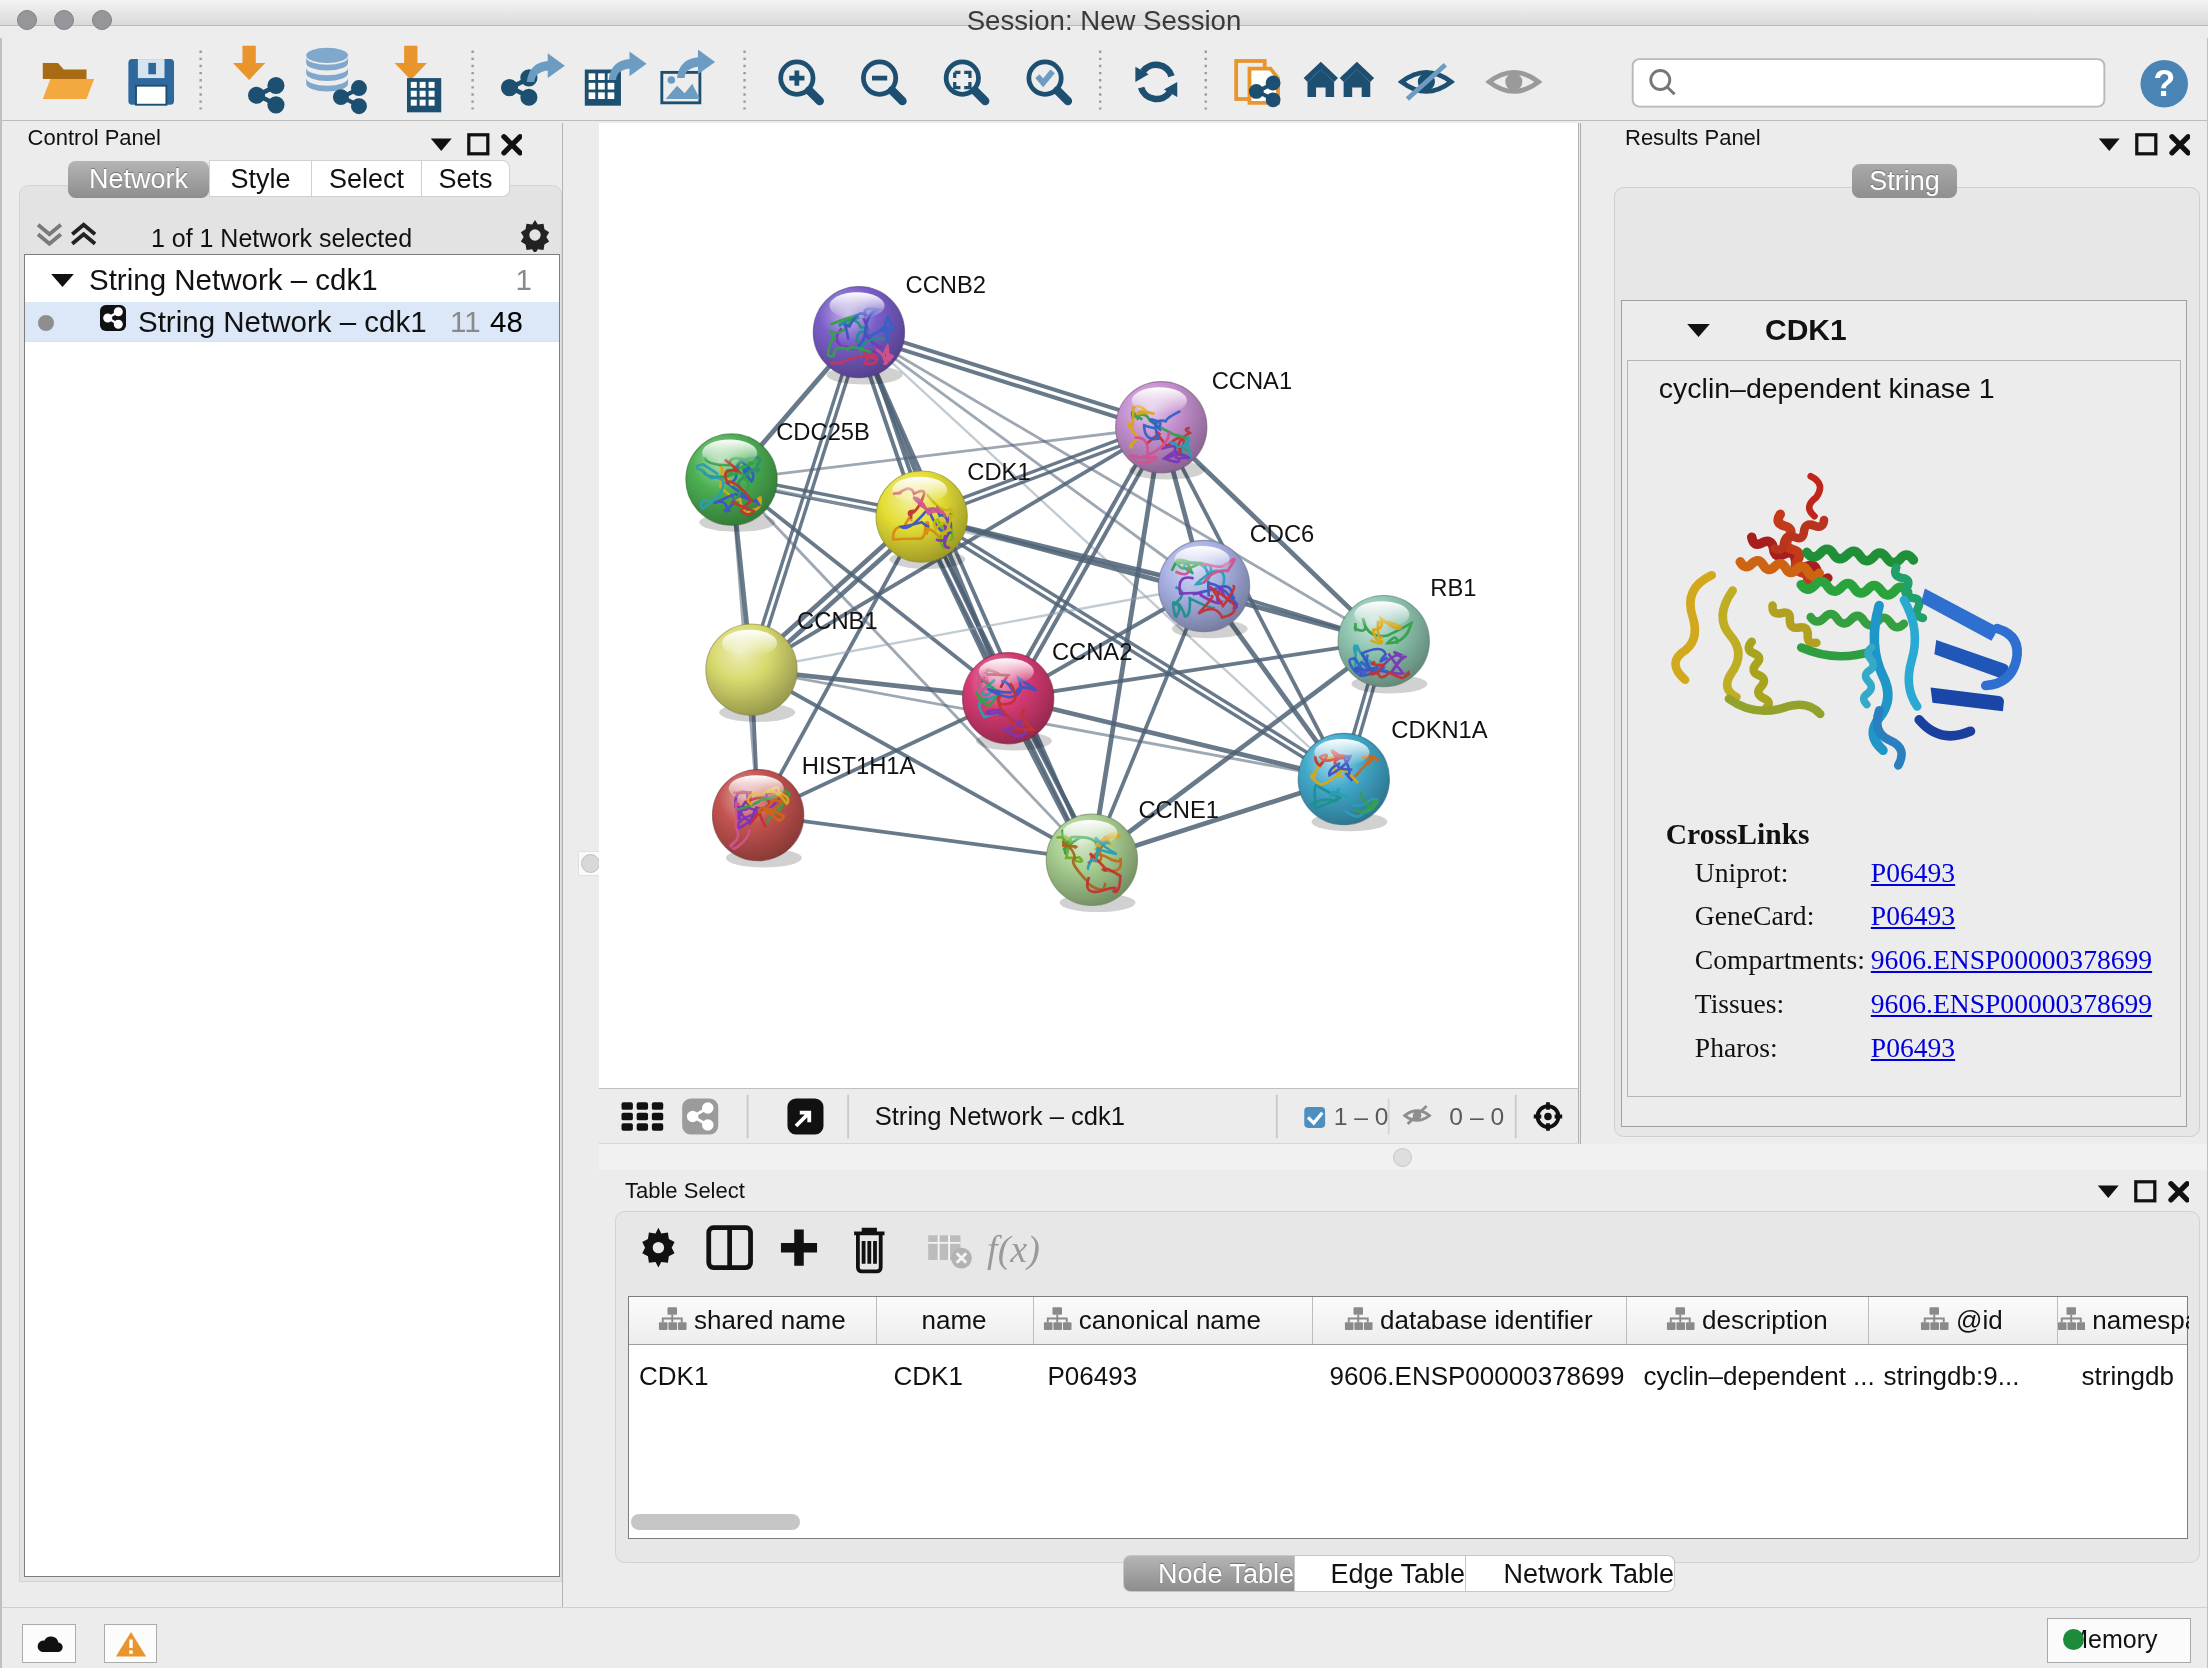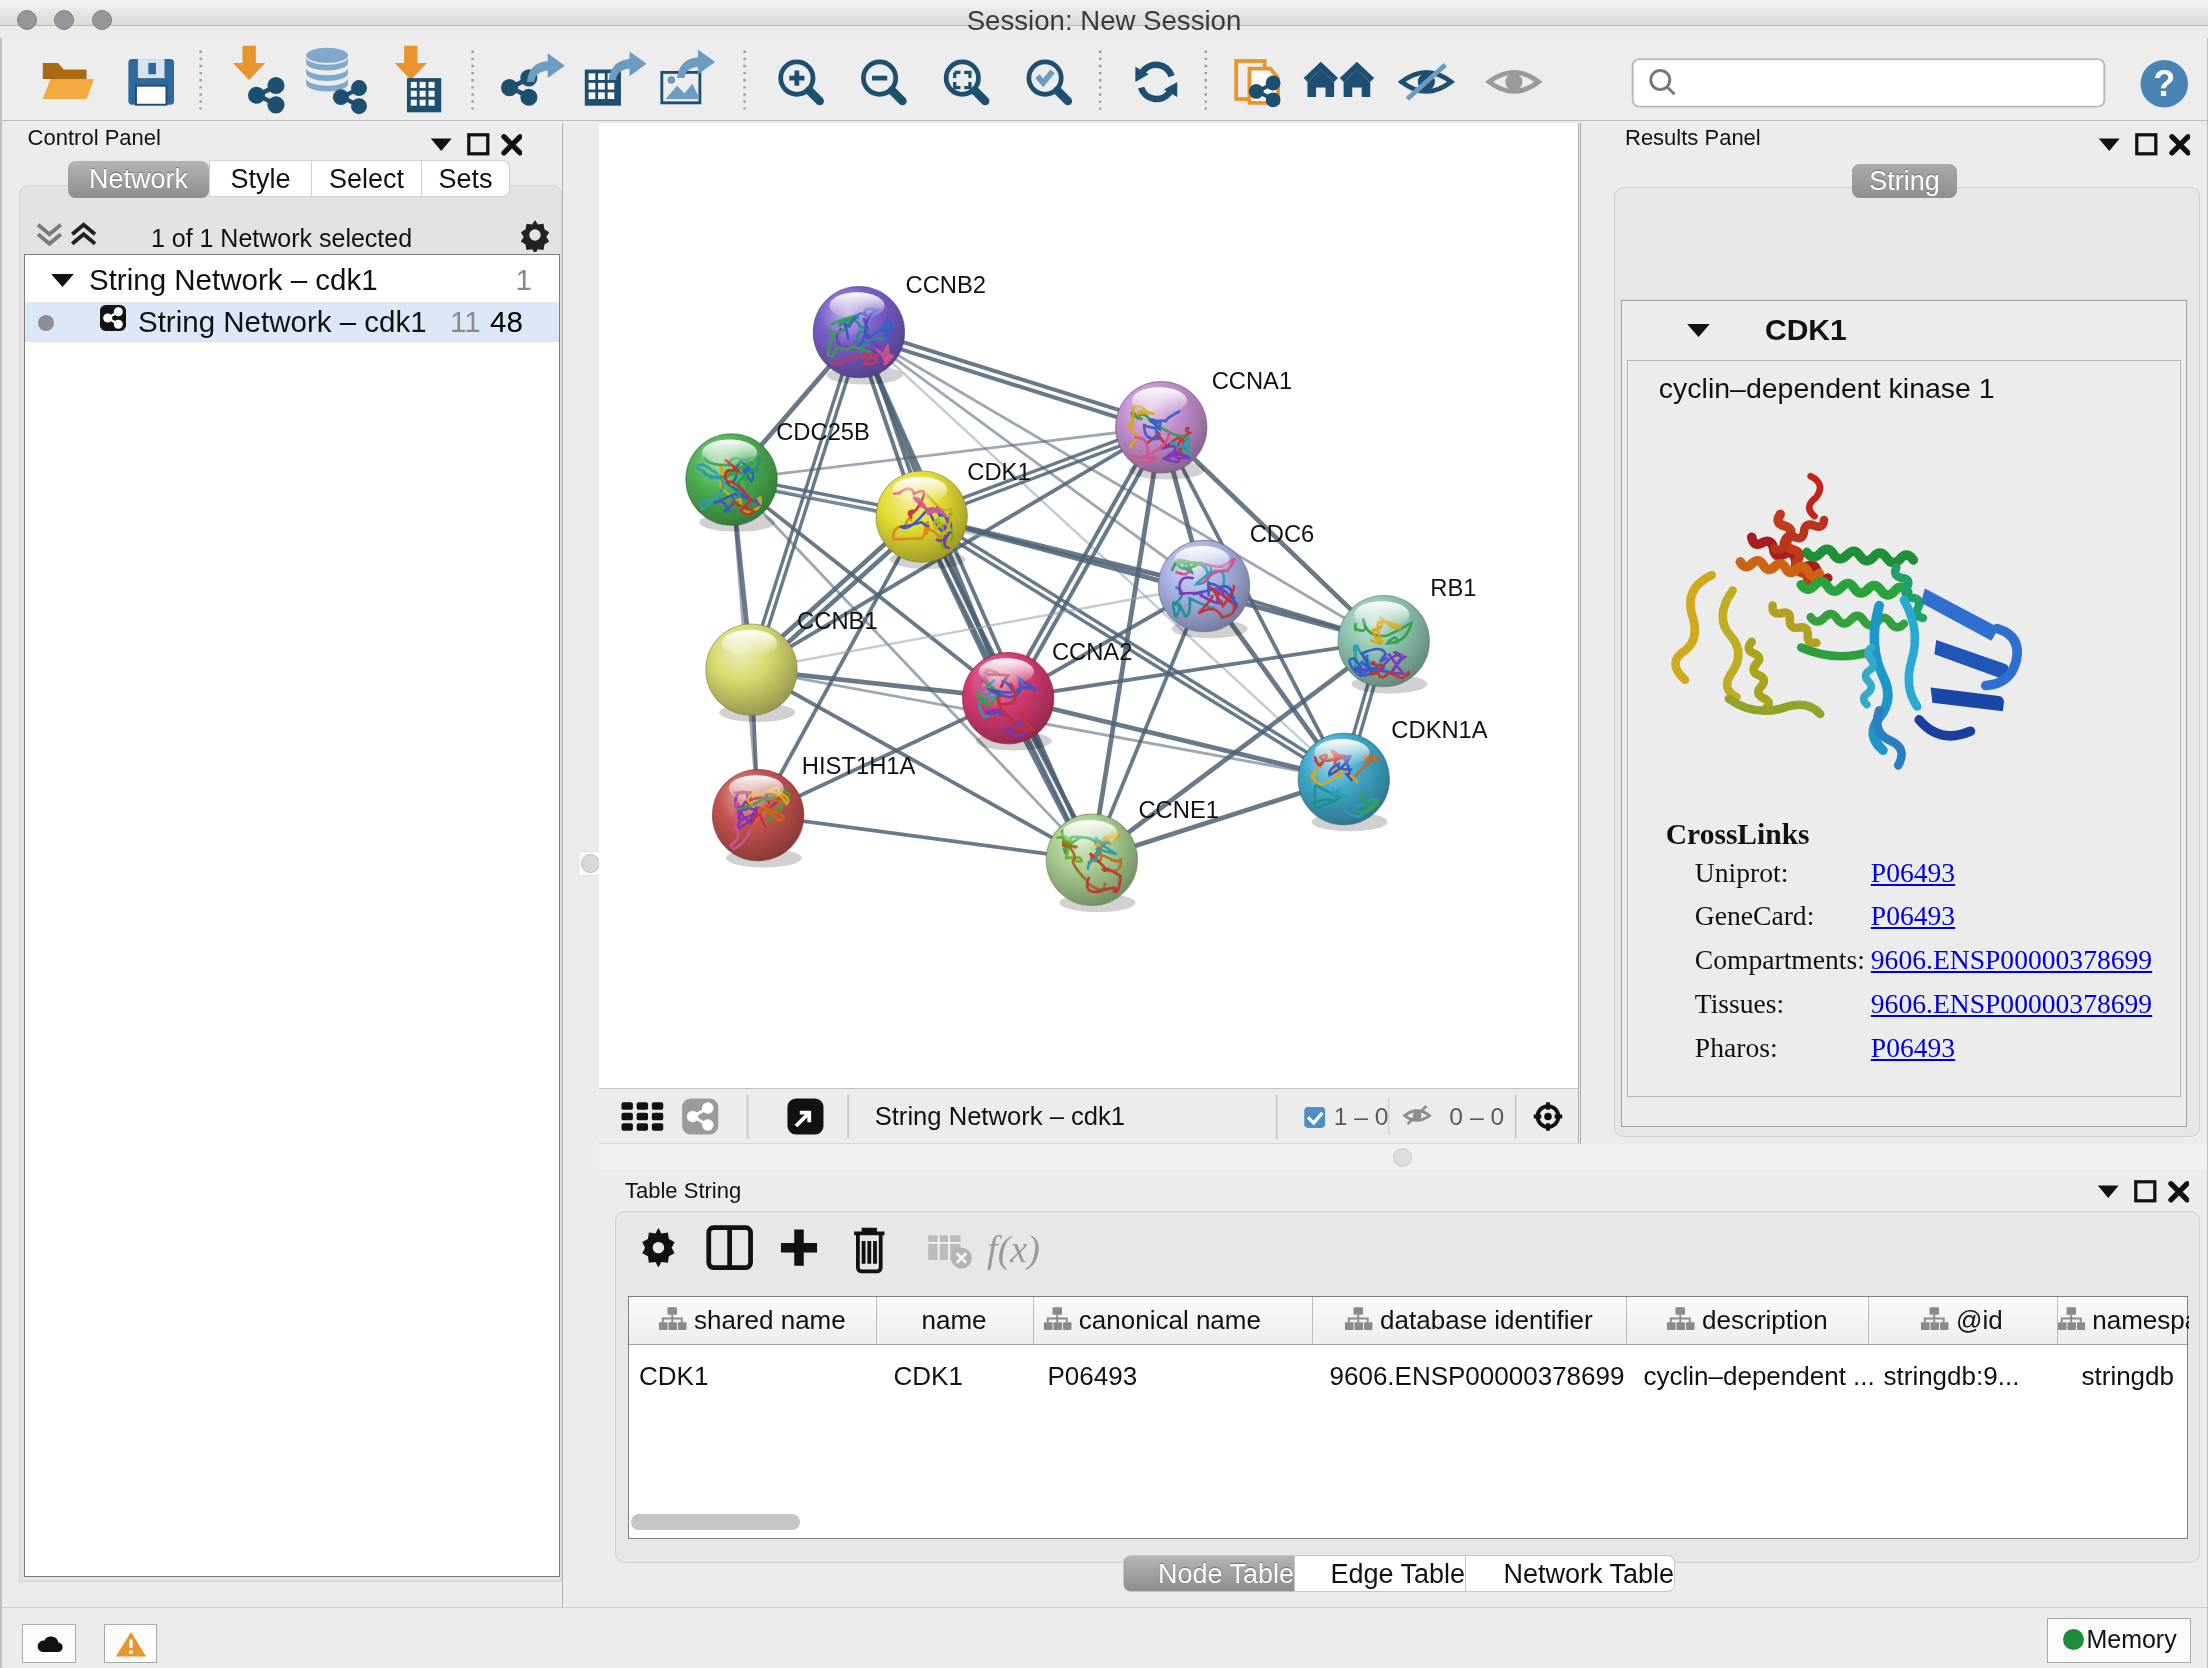--- a/index.html
+++ b/index.html
@@ -587,21 +587,21 @@
         <div class="abs serif" style="left:67px;top:583px;font-size:27.6px;color:#111">Compartments:</div>
         <div class="abs serif link" style="left:243px;top:583px;font-size:27.6px">9606.ENSP00000378699</div>
         <div class="abs serif" style="left:67px;top:627px;font-size:27.6px;color:#111">Tissues:</div>
         <div class="abs serif link" style="left:243px;top:627px;font-size:27.6px">9606.ENSP00000378699</div>
         <div class="abs serif" style="left:67px;top:671px;font-size:27.6px;color:#111">Pharos:</div>
         <div class="abs serif link" style="left:243px;top:671px;font-size:27.6px">P06493</div>
       </div>
     </div>
   </div>
 <div class="abs tpanel">
-    <div class="abs ptitle" style="left:26px;top:7.6px">Table String</div>
+    <div class="abs ptitle" style="left:26px;top:7.6px">Table Select</div>
     <svg width="95" height="28.5" viewBox="0 0 100 30" style="position:absolute;right:19px;top:7.6px">
       <path d="M4 8 l22 0 -11 13 z" fill="#111"></path>
       <rect x="44" y="4" width="20" height="20" fill="none" stroke="#111" stroke-width="3.4"></rect>
       <path d="M81 6 l17 17 m0 -17 l-17 17" stroke="#111" stroke-width="5.5" stroke-linecap="round"></path>
     </svg>
     <div class="abs" style="left:16px;top:41px;width:1585px;height:352px;background:#e7e7e7;border:1px solid #d2d2d2;border-radius:9.5px"></div>
     <svg class="abs" width="476" height="57" viewBox="0 0 500 60" style="left:38px;top:52px">
       <path d="M22 4 l3 6 7-1 1 7 6 3 -3 6 3 6 -6 3 -1 7 -7 -1 -3 6 -3 -6 -7 1 -1 -7 -6 -3 3 -6 -3 -6 6 -3 1 -7 7 1 z" fill="#111" transform="translate(0,2)"></path>
       <circle cx="22" cy="27" r="6" fill="#e7e7e7"></circle>
       <rect x="75" y="6" width="44" height="42" rx="5" fill="none" stroke="#111" stroke-width="5"></rect>
@@ -701,16 +701,16 @@
   </div>
 <div class="abs statusbar">
     <div class="abs" style="left:22px;top:16px;width:54px;height:39px;background:#fcfcfc;border:1px solid #ababab;text-align:center"><svg width="32" height="25" viewBox="0 0 34 26" style="margin-top:5.7px">
         <path d="M10 22 a6 6 0 1 1 2 -12 a8 8 0 0 1 15 2 a5 5 0 0 1 -1 10 z" fill="#111"></path>
       </svg></div>
     <div class="abs" style="left:104px;top:16px;width:53px;height:39px;background:#fcfcfc;border:1px solid #ababab;text-align:center"><svg width="34" height="28.5" viewBox="0 0 36 30" style="margin-top:4.8px">
         <path d="M18 2 L34 28 H2 Z" fill="#e8952e"></path>
         <rect x="16.2" y="10" width="3.6" height="9" fill="#fff"></rect>
         <rect x="16.2" y="21.5" width="3.6" height="3.6" fill="#fff"></rect>
       </svg></div>
-    <div class="abs" style="left:2047px;top:9.5px;width:144px;height:45px;background:#fbfbfb;border:1.9px solid #a9a9a9;font-size:25px;color:#111;line-height:41px;text-align:right;padding-right:13.3px"><span style="position:absolute;left:15px;top:10.5px;width:21px;height:21px;border-radius:50%;background:#1d8a3c"></span>Memory</div>
+    <div class="abs" style="left:2047px;top:9.5px;width:144px;height:45px;background:#fbfbfb;border:1.9px solid #a9a9a9;font-size:25px;color:#111;line-height:41px;text-align:center;padding-right:13.3px"><span style="position:absolute;left:15px;top:10.5px;width:21px;height:21px;border-radius:50%;background:#1d8a3c"></span>Memory</div>
   </div>
 <div class="abs" style="left:0;top:38px;width:1.9px;height:1630px;background:#c0c0c0"></div>
 <div class="abs" style="left:2207px;top:38px;width:1.9px;height:1630px;background:#c0c0c0"></div>
 
 </body></html>

